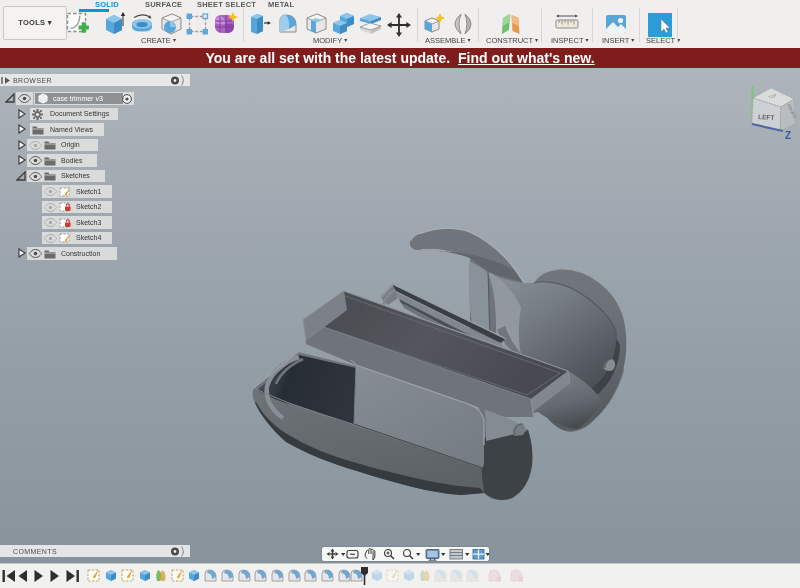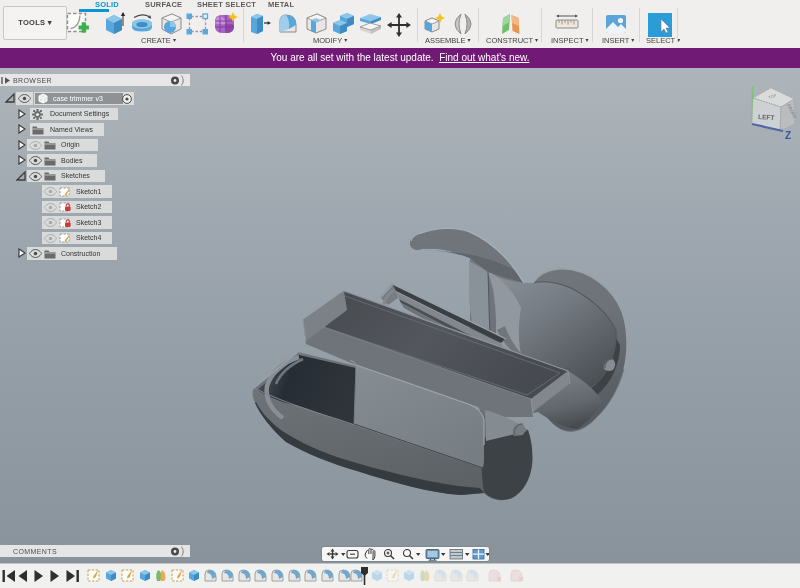--- a/index.html
+++ b/index.html
@@ -11,21 +11,21 @@
   #designbtn { position:absolute; left:3px; top:6px; width:64px; height:34px; background:#f4f3f2; border:1px solid #c9c7c5; border-radius:2px; font-size:7.5px; font-weight:bold; color:#3c3c3c; text-align:center; line-height:32px; letter-spacing:0.3px; }
   .tab { position:absolute; top:0px; font-size:7.5px; font-weight:bold; color:#5a5a5a; letter-spacing:0.2px; }
   .tab.active { color:#0696d7; }
   #tabline { position:absolute; left:79px; top:9px; width:30px; height:2.5px; background:#0696d7; }
   .seclabel { position:absolute; top:36px; font-size:7.5px; color:#3f3f3f; white-space:nowrap; }
   .seclabel .car { font-size:6px; position:relative; top:-1px; }
   .divider { position:absolute; top:8px; width:1px; height:34px; background:#d8d6d4; }
   .icon { position:absolute; top:11px; }
 
   
-  #greenbar { position:absolute; left:0; top:48px; width:800px; height:20px; background:#701a75; color:#fff; font-size:10px; font-weight:normal; text-align:center; line-height:20px; }
+  #greenbar { position:absolute; left:0; top:48px; width:800px; height:20px; background:#7f1d1d; color:#fff; font-size:14px; font-weight:bold; text-align:center; line-height:20px; }
   #greenbar a { color:#fff; text-decoration:underline; }
 
   
   #viewport { position:absolute; left:0; top:68px; width:800px; height:495px; background:linear-gradient(180deg,#aeb5ba 0%, #9fa8b0 30%, #949ea7 60%, #89939c 100%); }
 
   
   #brheader { position:absolute; left:0; top:6px; width:190px; height:12px; background:rgba(236,236,235,0.92); font-size:7px; color:#4c4c4c; }
   #brheader .t { position:absolute; left:13px; top:2.5px; letter-spacing:0.4px; }
   .row { position:absolute; height:12.5px; }
   .chip { position:absolute; top:0; height:12.5px; background:rgba(222,223,222,0.93); }

